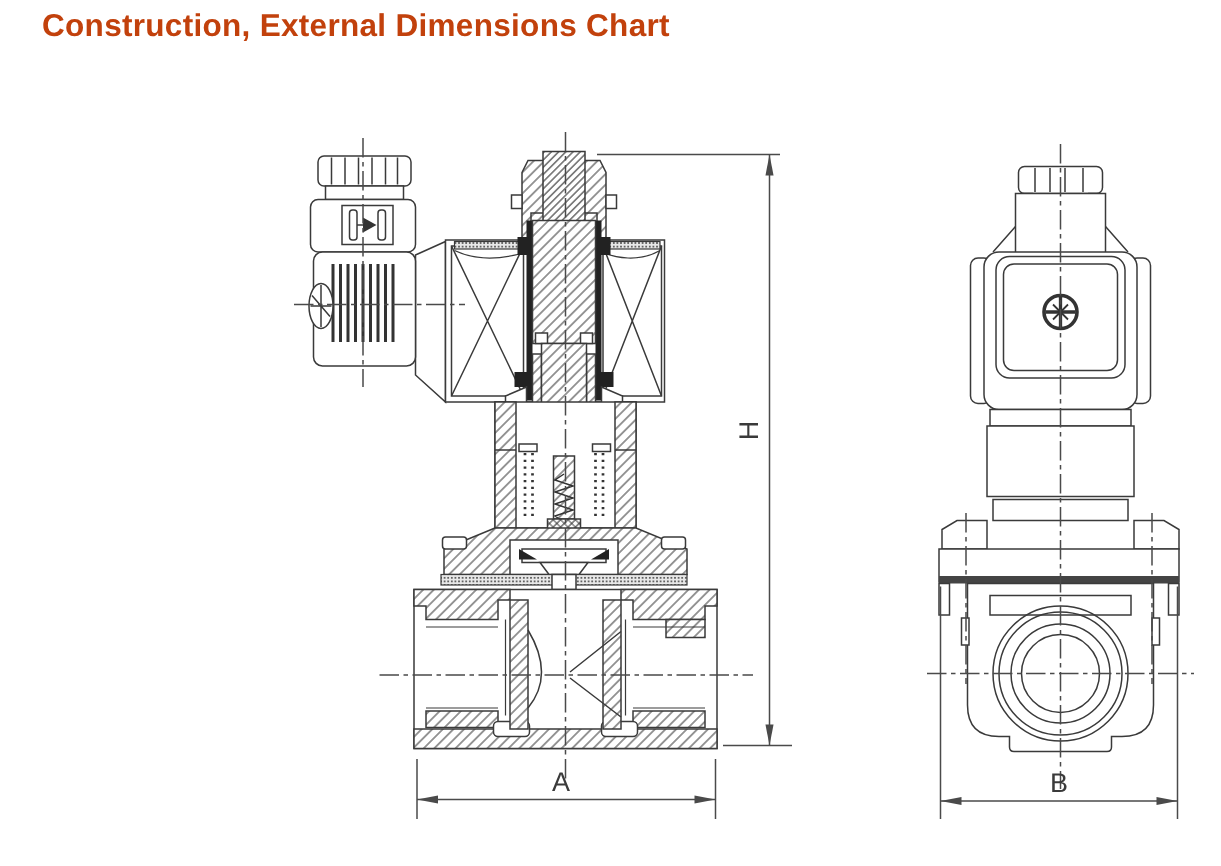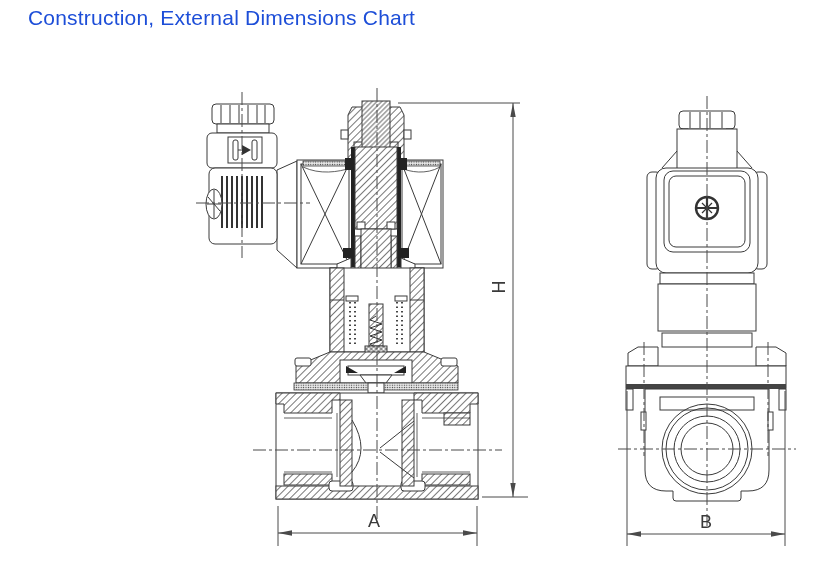--- a/index.html
+++ b/index.html
@@ -1,18 +1,18 @@
 <!DOCTYPE html>
 <html><head>
 <meta charset="utf-8">
 <style>
   html,body{margin:0;padding:0;background:#ffffff;width:814px;height:577px;overflow:hidden;}
   body{font-family:"Liberation Sans","DejaVu Sans",sans-serif;color:#333;}
   .page{position:relative;width:814px;height:577px;background:#fff;}
-  .title{position:absolute;left:28px;top:6px;font-size:21px;font-weight:normal;color:#1d4ed8;letter-spacing:.2px;}
+  .title{position:absolute;left:28px;top:6px;font-size:21px;font-weight:bold;color:#c2410c;letter-spacing:.2px;}
   .drawing{position:absolute;left:0;top:0;width:814px;height:577px;}
   svg{display:block;}
   .ol{fill:#ffffff;stroke:#3a3a3a;stroke-width:1;}
   .ol2{fill:none;stroke:#3a3a3a;stroke-width:1;}
   .hat{fill:url(#hatch);stroke:#3a3a3a;stroke-width:1;}
   .hatd{fill:url(#hatchDense);stroke:#3a3a3a;stroke-width:1;}
   .xhat{fill:url(#crosshatch);stroke:#3a3a3a;stroke-width:1;}
   .knl{fill:url(#knurl);stroke:#3a3a3a;stroke-width:.8;}
   .blk{fill:#222;stroke:none;}
   .cl{fill:none;stroke:#4a4a4a;stroke-width:1;stroke-dasharray:13 3 3 3;}

